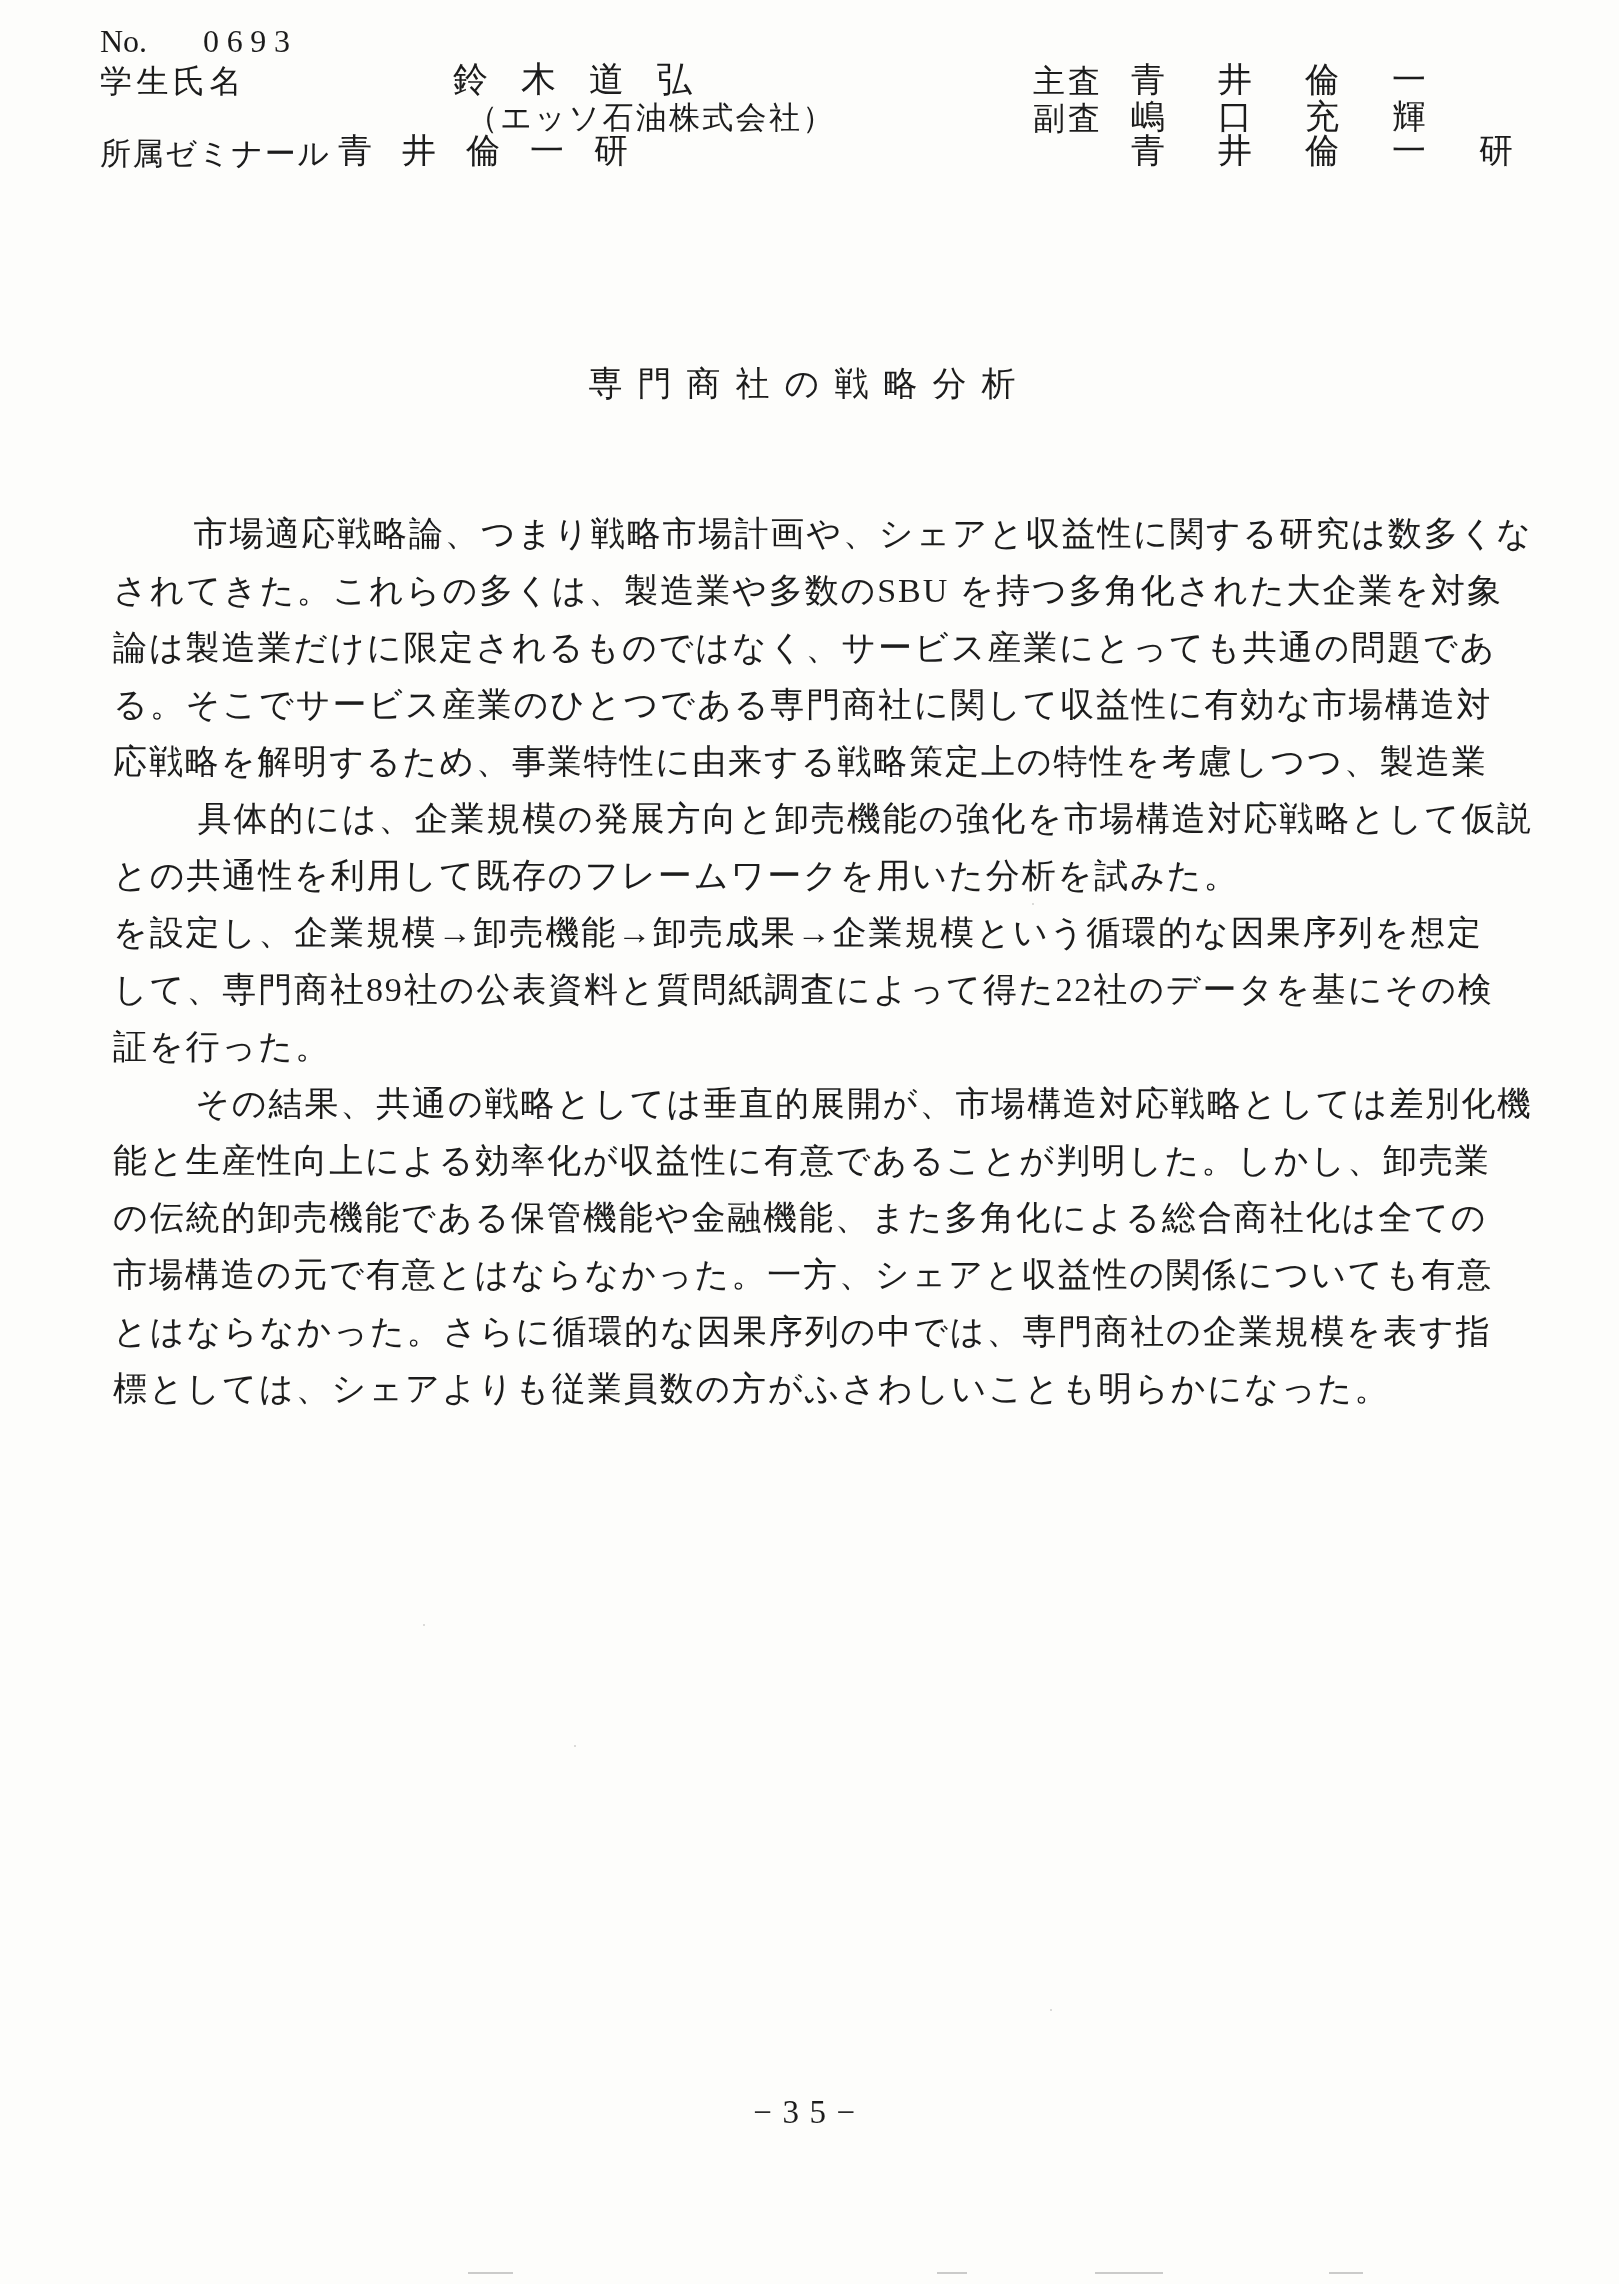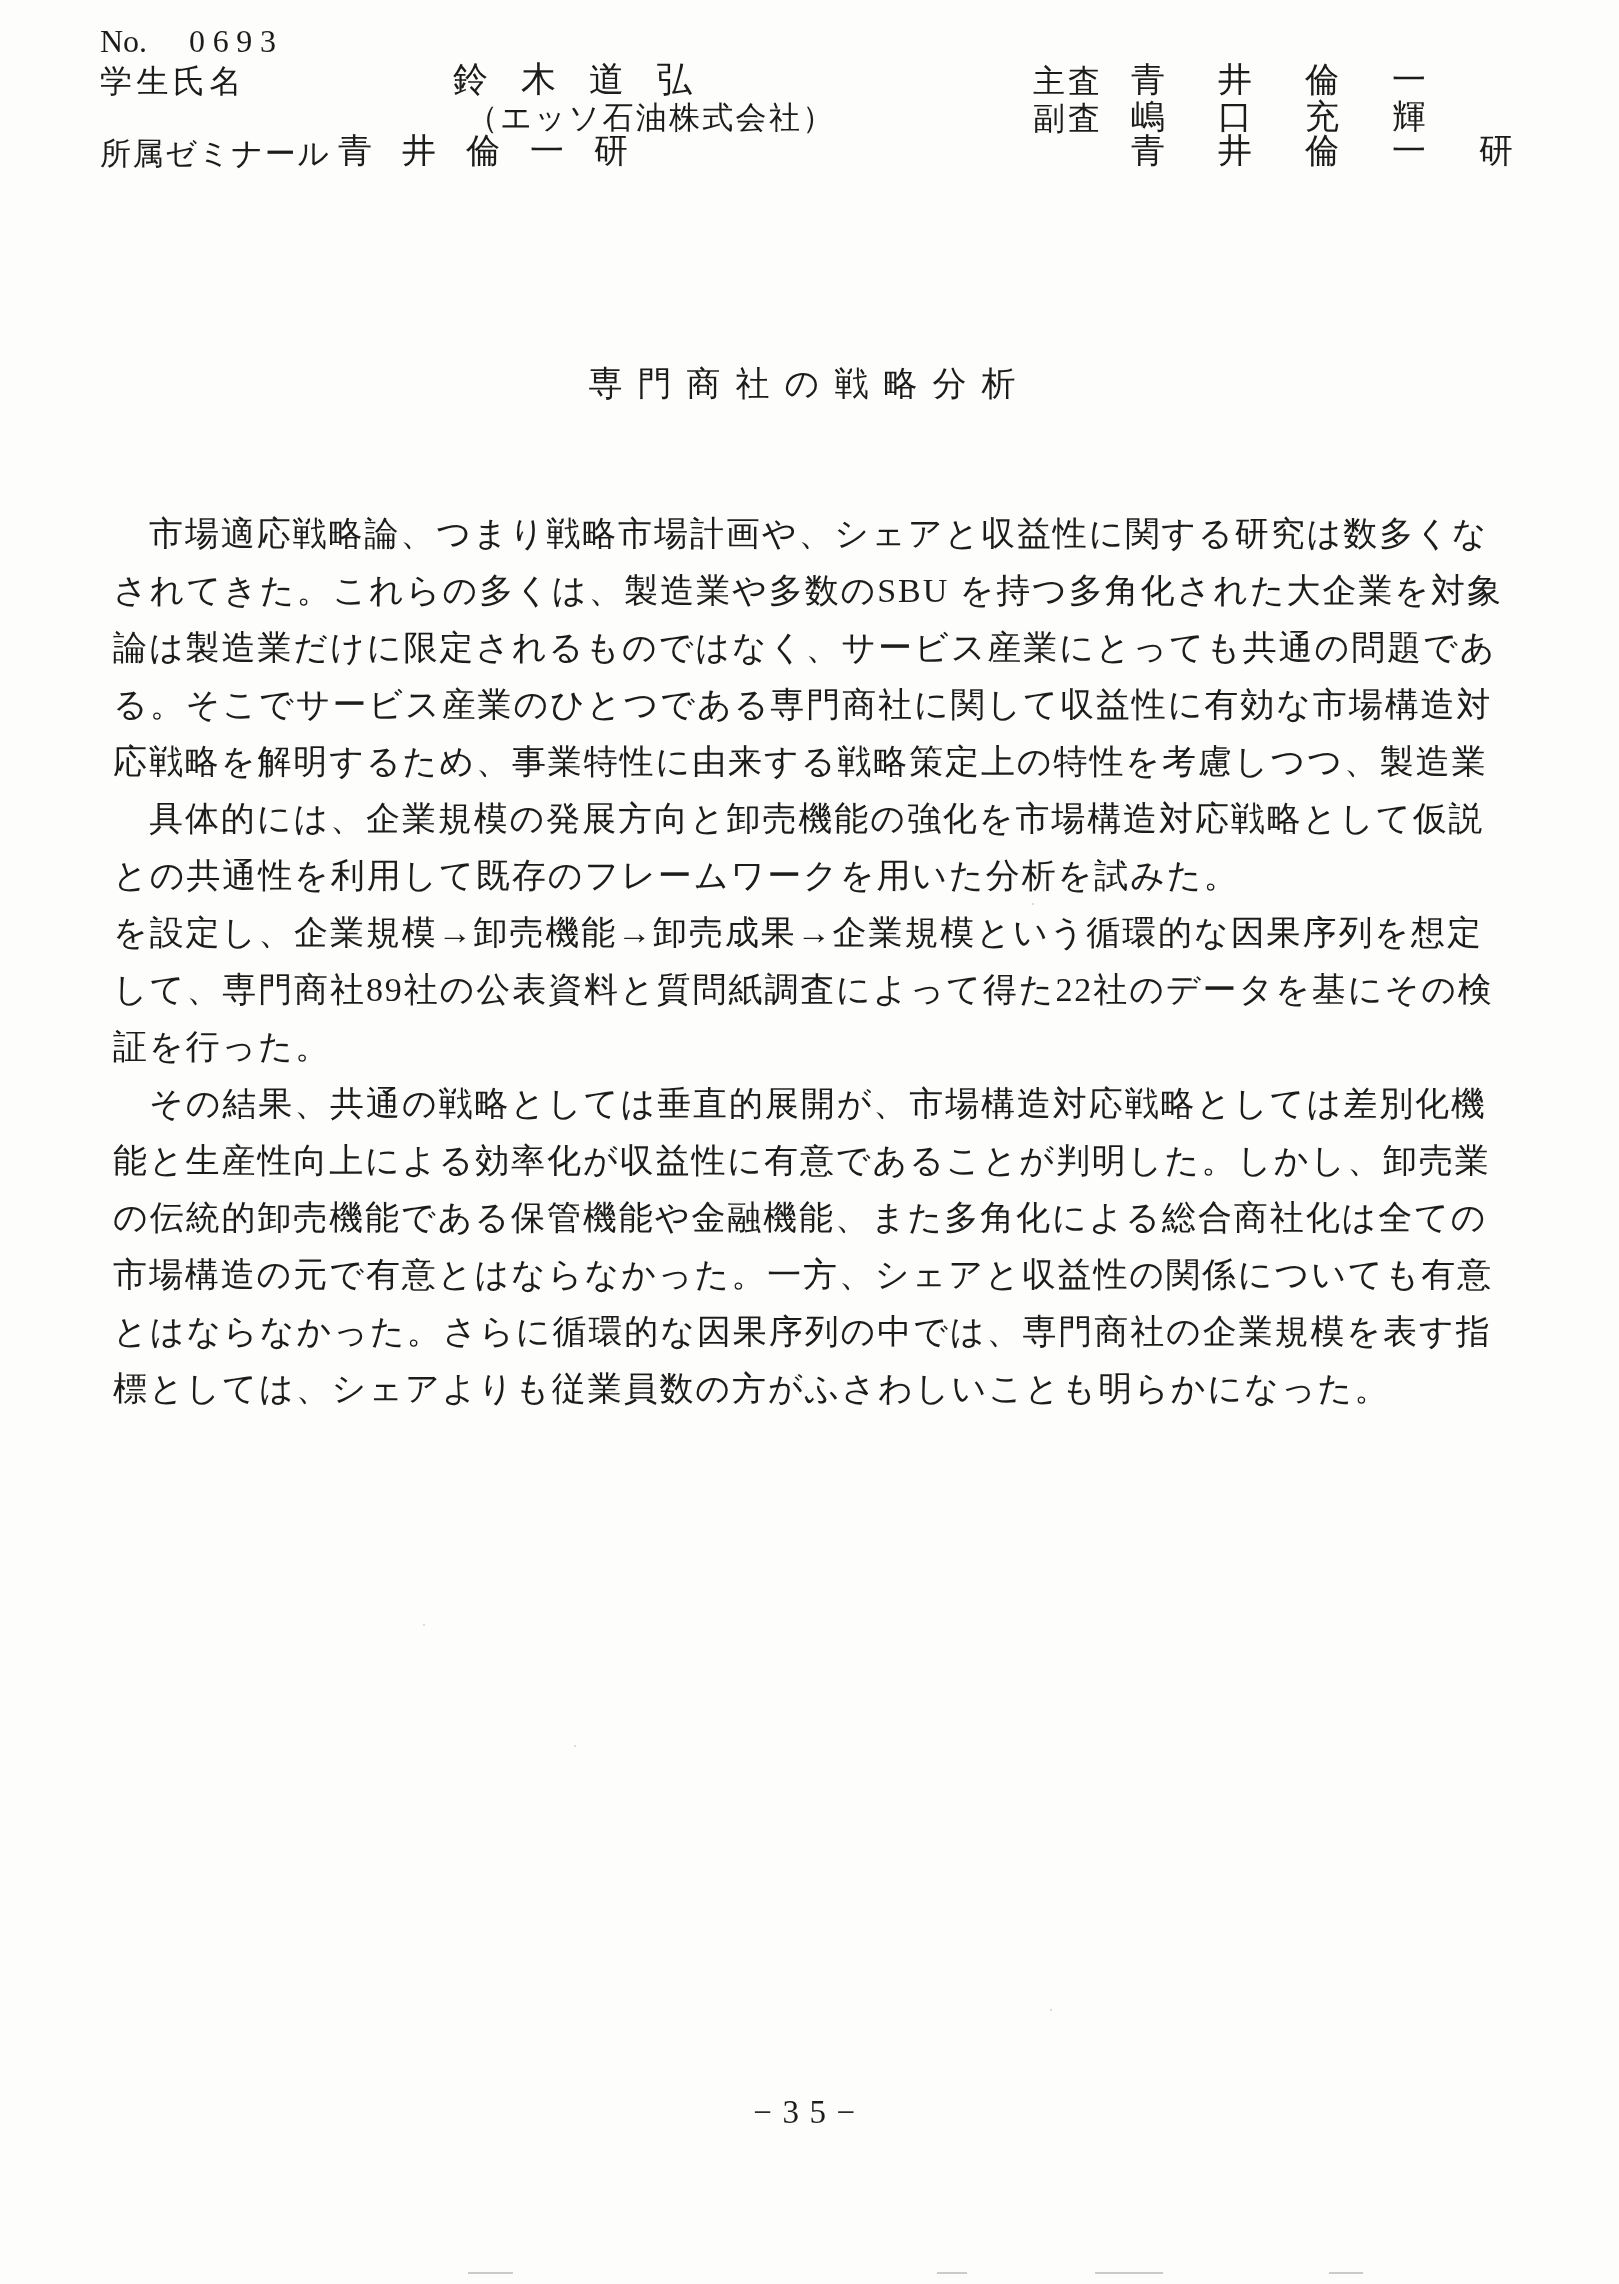--- a/index.html
+++ b/index.html
@@ -13,21 +13,21 @@
     height: 2284px;
     margin: 0 auto;
     background: #fdfdfb;
     color: #1c1c1c;
     overflow: hidden;
   }
   .abs { position: absolute; white-space: nowrap; }
 
   
   .no-row        { top: 22.7px;  left: 100px; font-size: 32px; }
-  .no-value      { margin-left: 42px; letter-spacing: 7.6px; }
+  .no-value      { margin-left: 56px; letter-spacing: 7.6px; }
   .student-label { top: 60px;  left: 100px; font-size: 32px; letter-spacing: 4.5px; }
   .student-name  { top: 56px;  left: 453px; font-size: 35px; letter-spacing: 33px; }
   .company       { top: 97px; left: 467px; font-size: 31px; letter-spacing: 2.3px; }
   .seminar-label { top: 133px; left: 100px; font-size: 31px; letter-spacing: 1.5px; }
   .seminar-name  { top: 128px; left: 338px; font-size: 34px; letter-spacing: 30px; }
 
   .ex-label-1    { top: 60px;  left: 1033px; font-size: 32px; letter-spacing: 3px; }
   .ex-name-1     { top: 57px;  left: 1131px; font-size: 34px; letter-spacing: 53px; }
   .ex-label-2    { top: 97px; left: 1033px; font-size: 32px; letter-spacing: 3px; }
   .ex-name-2     { top: 94px; left: 1131px; font-size: 34px; letter-spacing: 53px; }
@@ -45,21 +45,21 @@
 
   
   .abstract {
     position: absolute;
     top: 505px; left: 113px; width: 1420px;
     font-size: 34px;
     line-height: 57px;
     letter-spacing: 1.9px;
   }
   .abs-line { white-space: nowrap; height: 57px; }
-  .abs-line.indent { text-indent: 36px; }
+  .abs-line.indent { text-indent: 36px; text-align: right; }
 
   
   .footer-pageno {
     position: absolute;
     top: 2094px; left: 0; width: 100%;
     text-align: center;
     font-size: 33px;
     letter-spacing: 10.6px;
     white-space: nowrap;
   }

